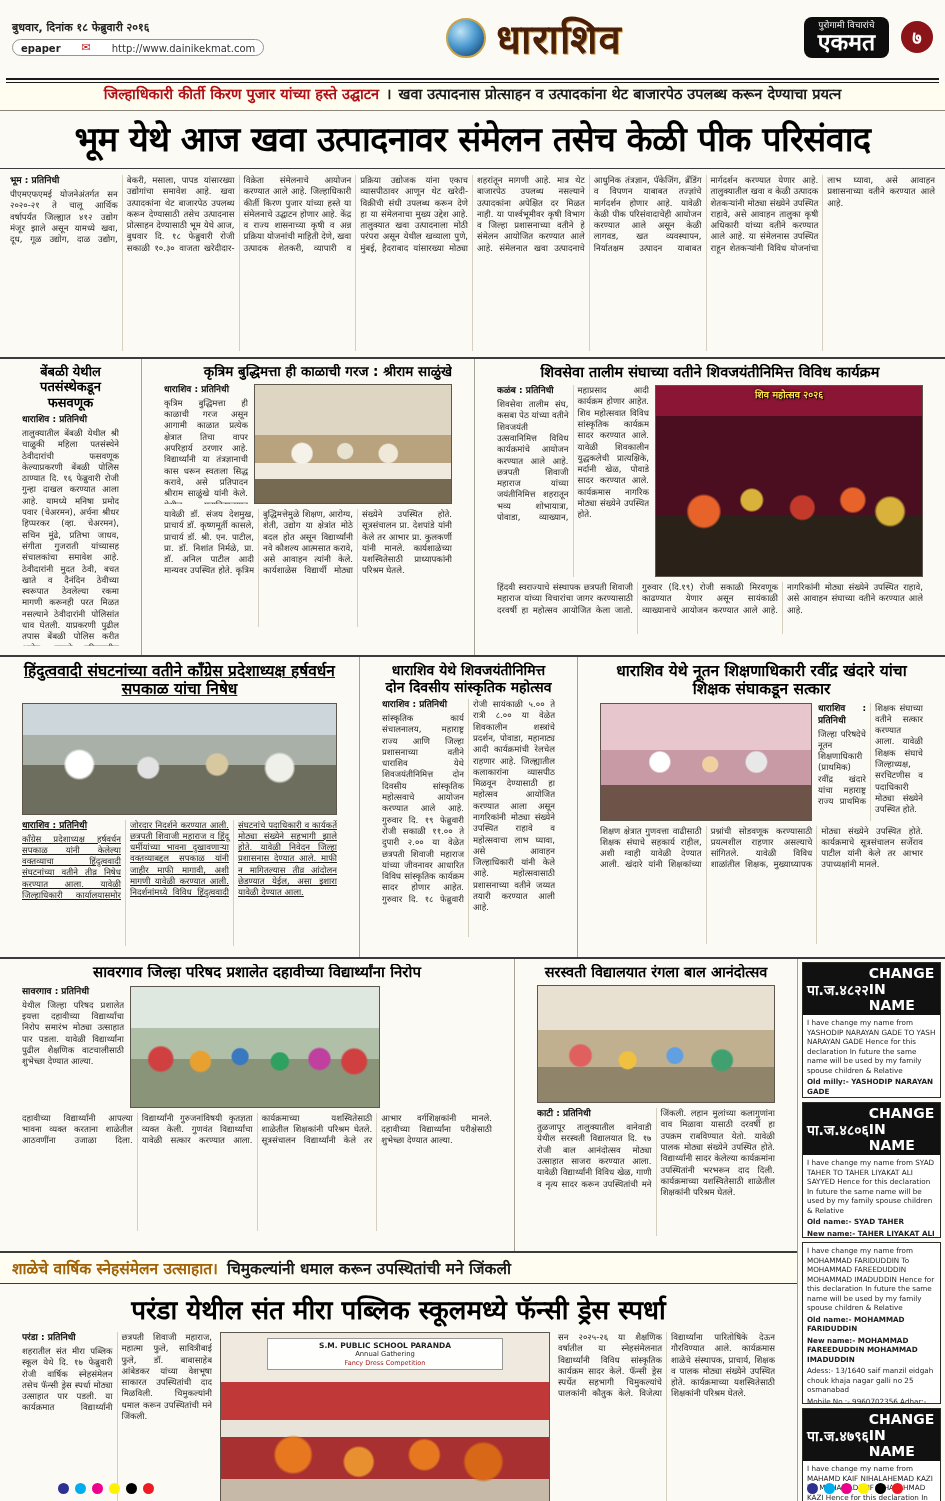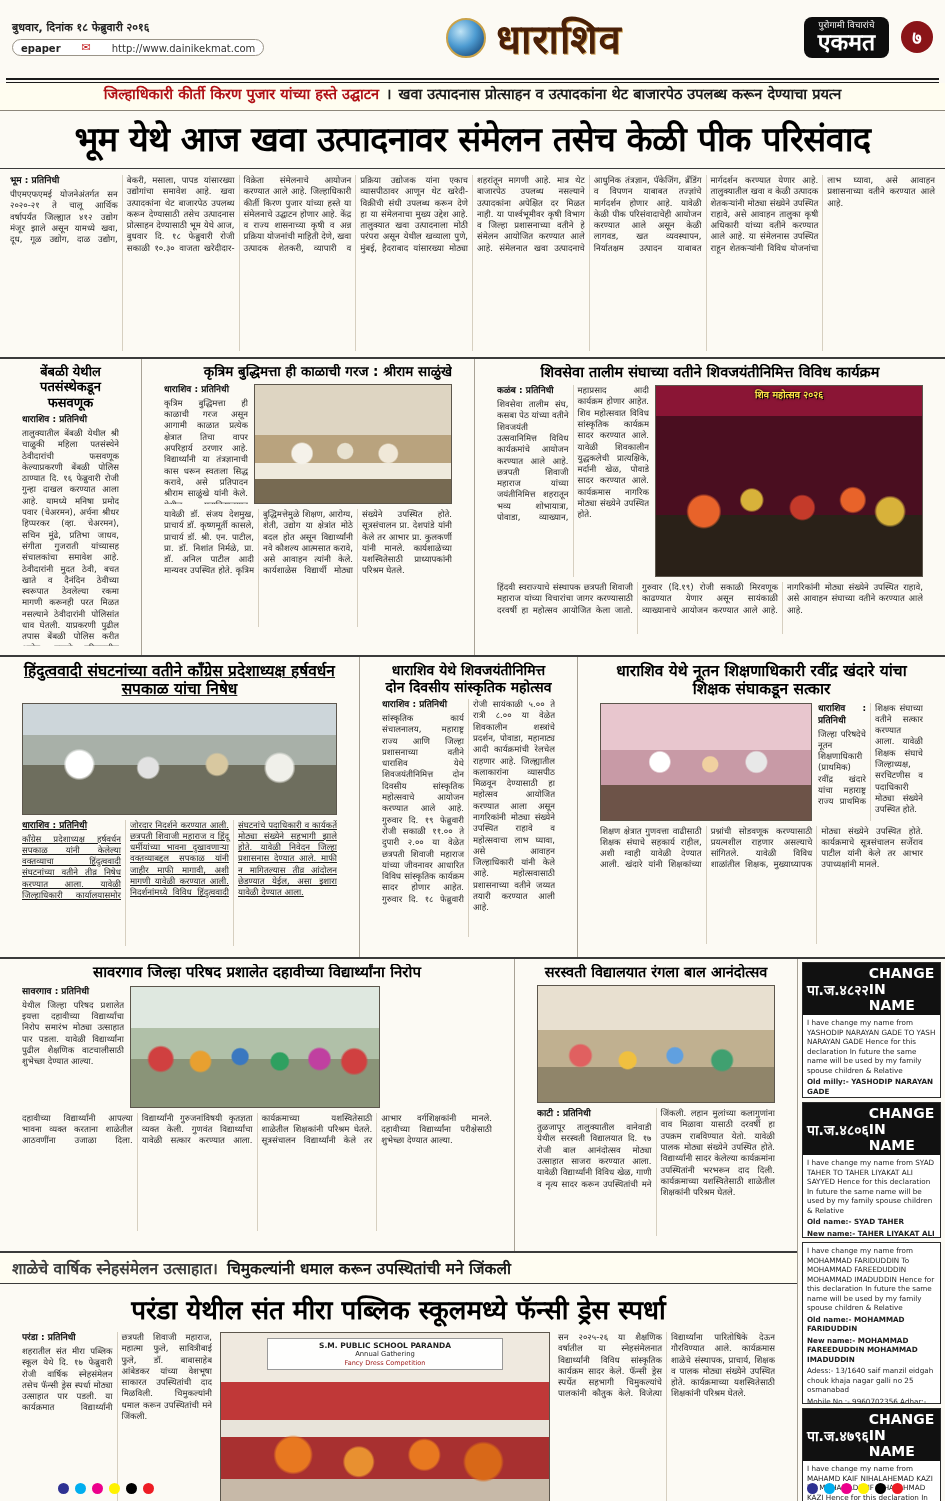--- a/index.html
+++ b/index.html
@@ -77,21 +77,21 @@
   .nr-top{display:flex;gap:6px;height:122px;}
   .nr-side{width:102px;overflow:hidden;}
   .nr-photo{width:250px;height:122px;}
   .nr-bottom{height:118px;overflow:hidden;margin-top:5px;}
   .art-anand{flex:1;}
   .art-anand .art-h{font-size:14.5px;}
   .an-photo{width:100%;height:118px;margin-bottom:5px;}
   .an-body{height:128px;overflow:hidden;}
   .strip{height:30px;display:flex;align-items:center;gap:9px;padding:0 12px;border-bottom:1.5px solid #3b3b3b;
          background:#fffdf2;font-weight:bold;font-size:15.5px;white-space:nowrap;overflow:hidden;}
-  .strip-red{color:#404040;}
+  .strip-red{color:#a16207;}
   .art-paranda{flex:1;}
   .paranda-h{margin:2px 0 5px;font-size:26px;font-weight:bold;text-align:center;white-space:nowrap;overflow:hidden;color:#000;}
   .pr-content{display:flex;gap:8px;height:176px;}
   .pr-left{width:190px;overflow:hidden;}
   .pr-photo{width:330px;height:176px;}
   .pr-right{flex:1;overflow:hidden;}
   
   .ads-col{flex:1;padding:3px 4px;display:flex;flex-direction:column;gap:4px;box-sizing:border-box;overflow:hidden;}
   .ad{border:1px solid #2c2c2c;background:#fff;overflow:hidden;}
   .ad-header{background:#111;color:#fff;display:flex;justify-content:center;align-items:center;padding:2px 4px;font-size:14px;font-weight:bold;}

